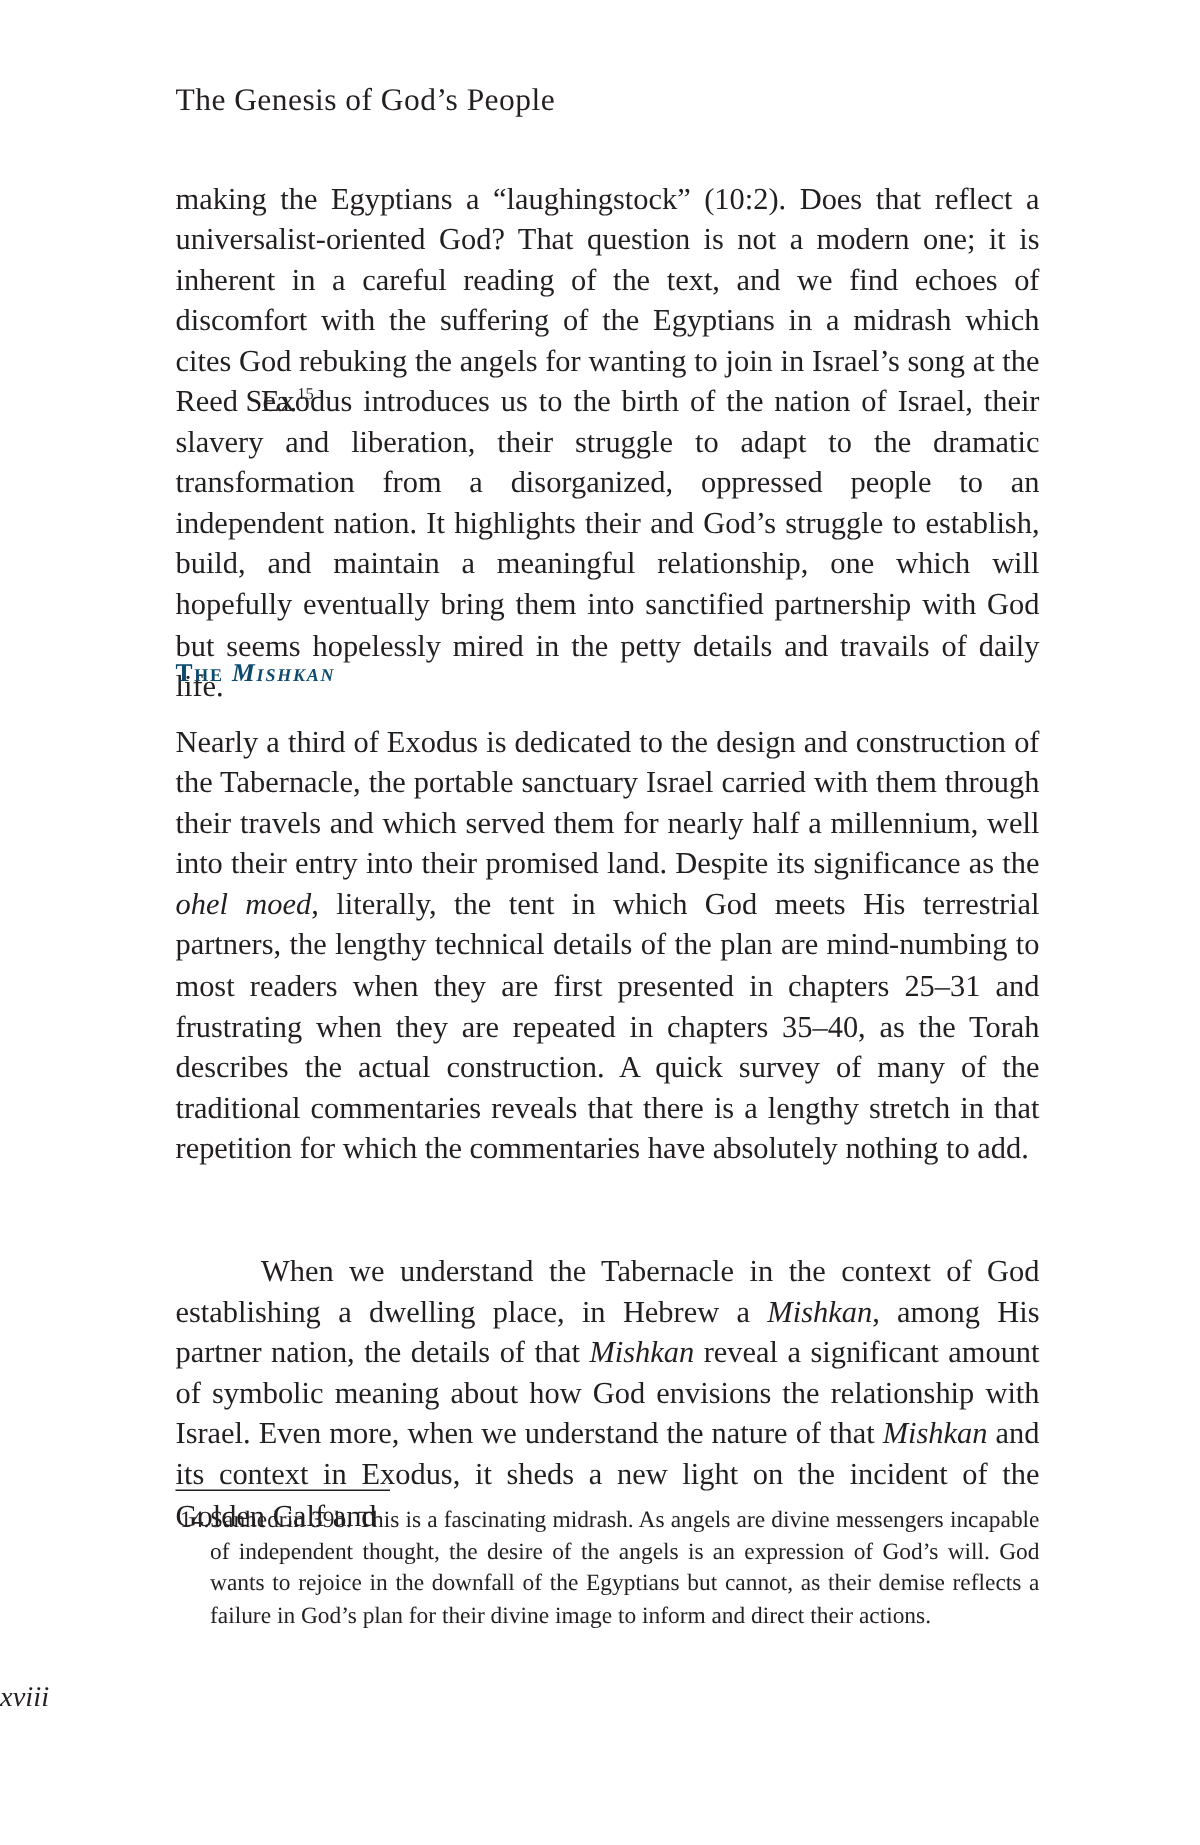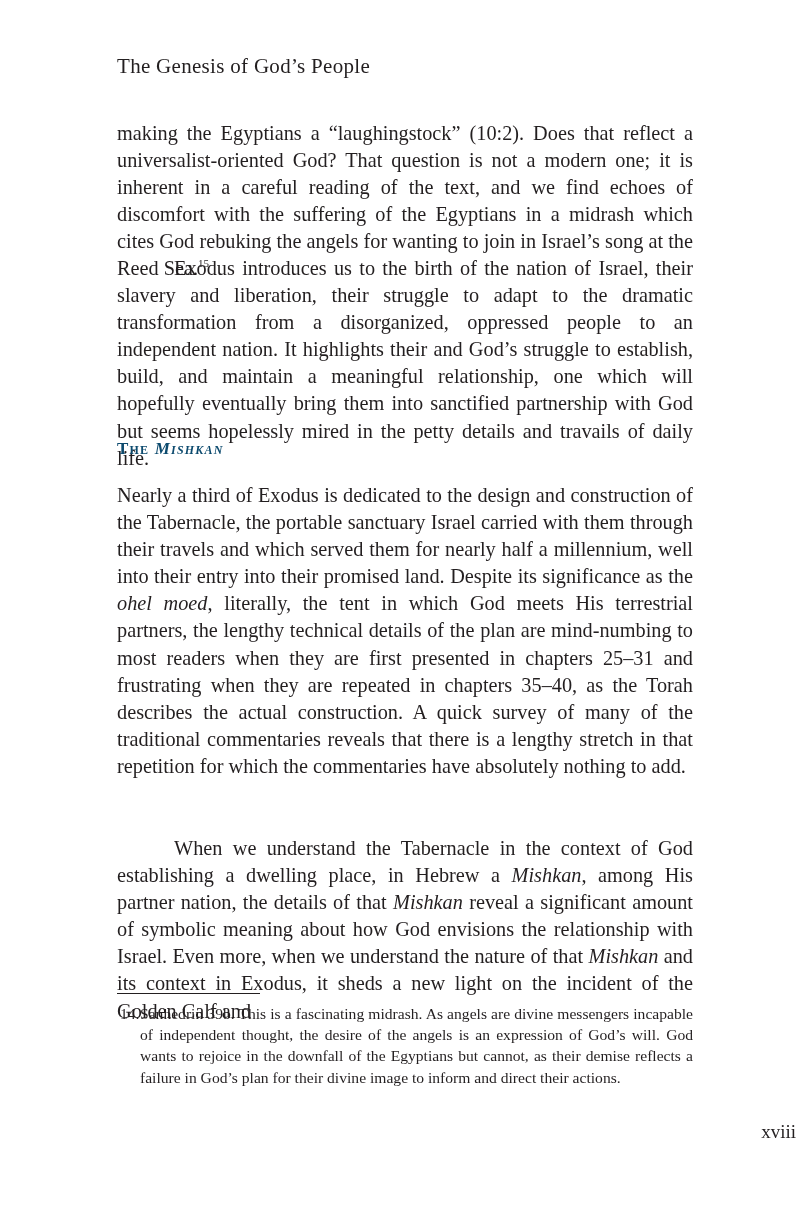--- a/index.html
+++ b/index.html
@@ -75,21 +75,22 @@
       top: 0;
     }
     .footnote .fn-text {
       margin-left: 23px;
     }
     .folio {
       position: absolute;
       left: 0;
       width: 796px;
       top: 1121px;
-      text-align: right;
+      text-align: left;
+      font-style: italic;
       font-size: 19px;
       color: #231f20;
     }
     sup {
       font-size: 11px;
       line-height: 0;
       vertical-align: 8px;
     }
     em { font-style: italic; }
   </style>

